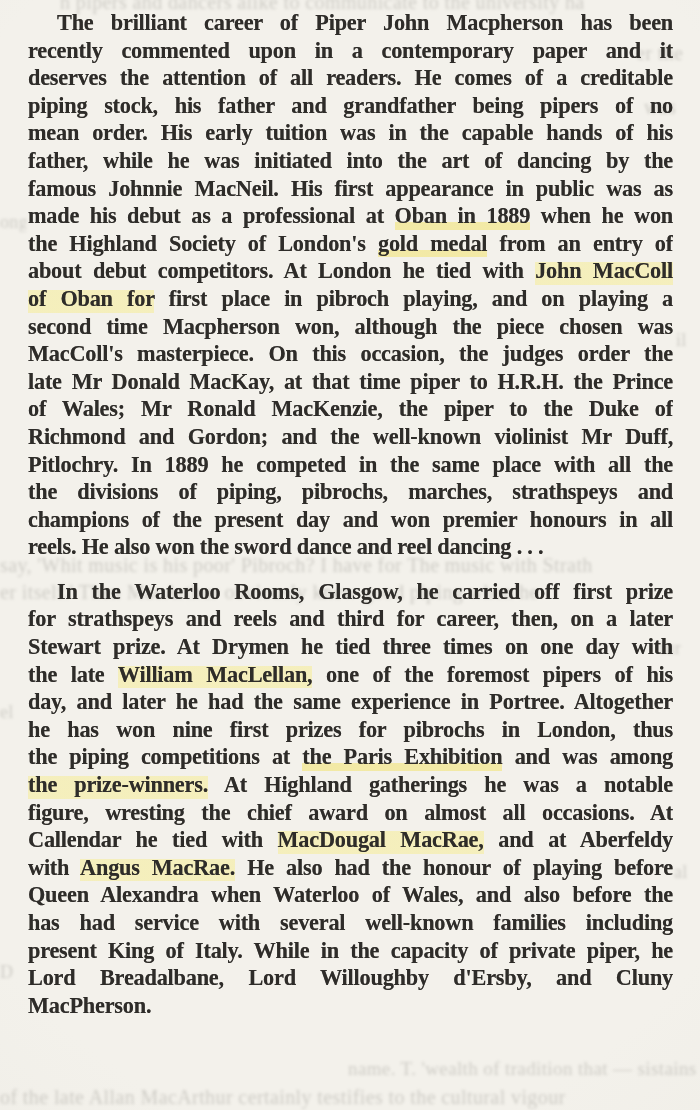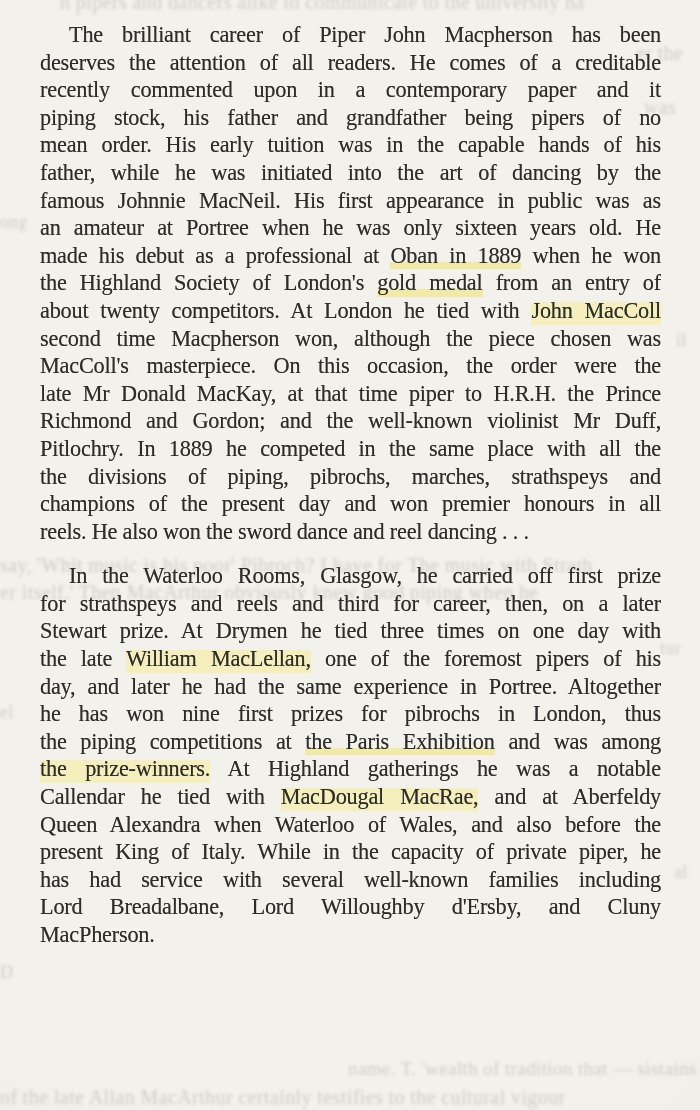--- a/index.html
+++ b/index.html
@@ -23,21 +23,21 @@
     letter-spacing:.02em;
   }
   .text-block{
     position:absolute;left:28px;right:27px;top:9px;
     color:var(--ink,#2e2c29);
     font-size:22.3px;
     line-height:27.6px;
     letter-spacing:-0.01em;
     text-shadow:0 0 .5px rgba(40,38,35,.55);
   }
-  .paragraph{margin:12px;}
+  .paragraph{margin:0;font-weight:bold;}
   .paragraph + .paragraph{margin-top:17px;}
   .line{
     height:27.6px;overflow:hidden;
     text-align:justify;text-align-last:justify;
   }
   .line.first{padding-left:29px;}
   .line.lastline{text-align-last:left;}
   
   .hl-band{
     padding-bottom:4px;
@@ -72,49 +72,52 @@
       <span class="ghost" style="left: 660px; top: 638px; width: 40px; font-size: 18px;">tur</span>
       <span class="ghost" style="left: 0px; top: 702px; width: 22px; font-size: 18px;">el</span>
       <span class="ghost" style="left: 674px; top: 862px; width: 26px; font-size: 18px;">al</span>
       <span class="ghost" style="left: 0px; top: 962px; width: 20px; font-size: 18px;">D</span>
       <span class="ghost" style="left: 348px; top: 1058px; width: 352px; font-size: 19px;">name. T. 'wealth of tradition that — sistains</span>
       <span class="ghost" style="left: 0px; top: 1086px; width: 700px; font-size: 20px;">of the late Allan MacArthur certainly testifies to the cultural vigour</span>
     </div>
   <div class="text-block" id="article">
       <div class="paragraph">
         <div class="line first">The brilliant career of Piper John Macpherson has been</div>
+        <div class="line">recently commented upon in a contemporary paper and it</div>
         <div class="line">deserves the attention of all readers. He comes of a creditable</div>
-        <div class="line">recently commented upon in a contemporary paper and it</div>
         <div class="line">piping stock, his father and grandfather being pipers of no</div>
         <div class="line">mean order. His early tuition was in the capable hands of his</div>
         <div class="line">father, while he was initiated into the art of dancing by the</div>
         <div class="line">famous Johnnie MacNeil. His first appearance in public was as</div>
-        <div class="line">an amateur at Portree when he was only sixteen years old. He</div>
         <div class="line"><span>made his debut as a professional at </span><span class="hl-under">Oban in 1889</span><span> when he won</span></div>
         <div class="line"><span>the Highland Society of London's </span><span class="hl-under">gold medal</span><span> from an entry of</span></div>
-        <div class="line"><span>about twenty competitors. At London he tied with </span><span class="hl-band">John MacColl</span></div>
+        <div class="line"><span>about debut competitors. At London he tied with </span><span class="hl-band">John MacColl</span></div>
+        <div class="line"><span class="hl-band">of Oban for</span><span> first place in pibroch playing, and on playing a</span></div>
         <div class="line">second time Macpherson won, although the piece chosen was</div>
-        <div class="line">MacColl's masterpiece. On this occasion, the order were the</div>
+        <div class="line">MacColl's masterpiece. On this occasion, the judges order the</div>
         <div class="line">late Mr Donald MacKay, at that time piper to H.R.H. the Prince</div>
+        <div class="line">of Wales; Mr Ronald MacKenzie, the piper to the Duke of</div>
         <div class="line">Richmond and Gordon; and the well-known violinist Mr Duff,</div>
         <div class="line">Pitlochry. In 1889 he competed in the same place with all the</div>
         <div class="line">the divisions of piping, pibrochs, marches, strathspeys and</div>
         <div class="line">champions of the present day and won premier honours in all</div>
         <div class="line lastline">reels. He also won the sword dance and reel dancing . . .</div>
       </div>
       <div class="paragraph">
         <div class="line first">In the Waterloo Rooms, Glasgow, he carried off first prize</div>
         <div class="line">for strathspeys and reels and third for career, then, on a later</div>
         <div class="line">Stewart prize. At Drymen he tied three times on one day with</div>
         <div class="line"><span>the late </span><span class="hl-band">William MacLellan,</span><span> one of the foremost pipers of his</span></div>
         <div class="line">day, and later he had the same experience in Portree. Altogether</div>
         <div class="line">he has won nine first prizes for pibrochs in London, thus</div>
         <div class="line"><span>the piping competitions at </span><span class="hl-under">the Paris Exhibition</span><span> and was among</span></div>
         <div class="line"><span class="hl-band">the prize-winners.</span><span> At Highland gatherings he was a notable</span></div>
+        <div class="line">figure, wresting the chief award on almost all occasions. At</div>
         <div class="line"><span>Callendar he tied with </span><span class="hl-band">MacDougal MacRae,</span><span> and at Aberfeldy</span></div>
+        <div class="line"><span>with </span><span class="hl-band">Angus MacRae.</span><span> He also had the honour of playing before</span></div>
         <div class="line">Queen Alexandra when Waterloo of Wales, and also before the</div>
+        <div class="line">has had service with several well-known families including</div>
         <div class="line">present King of Italy. While in the capacity of private piper, he</div>
-        <div class="line">has had service with several well-known families including</div>
         <div class="line">Lord Breadalbane, Lord Willoughby d'Ersby, and Cluny</div>
         <div class="line lastline">MacPherson.</div>
       </div>
     </div>
 </div>
 
 </body></html>

